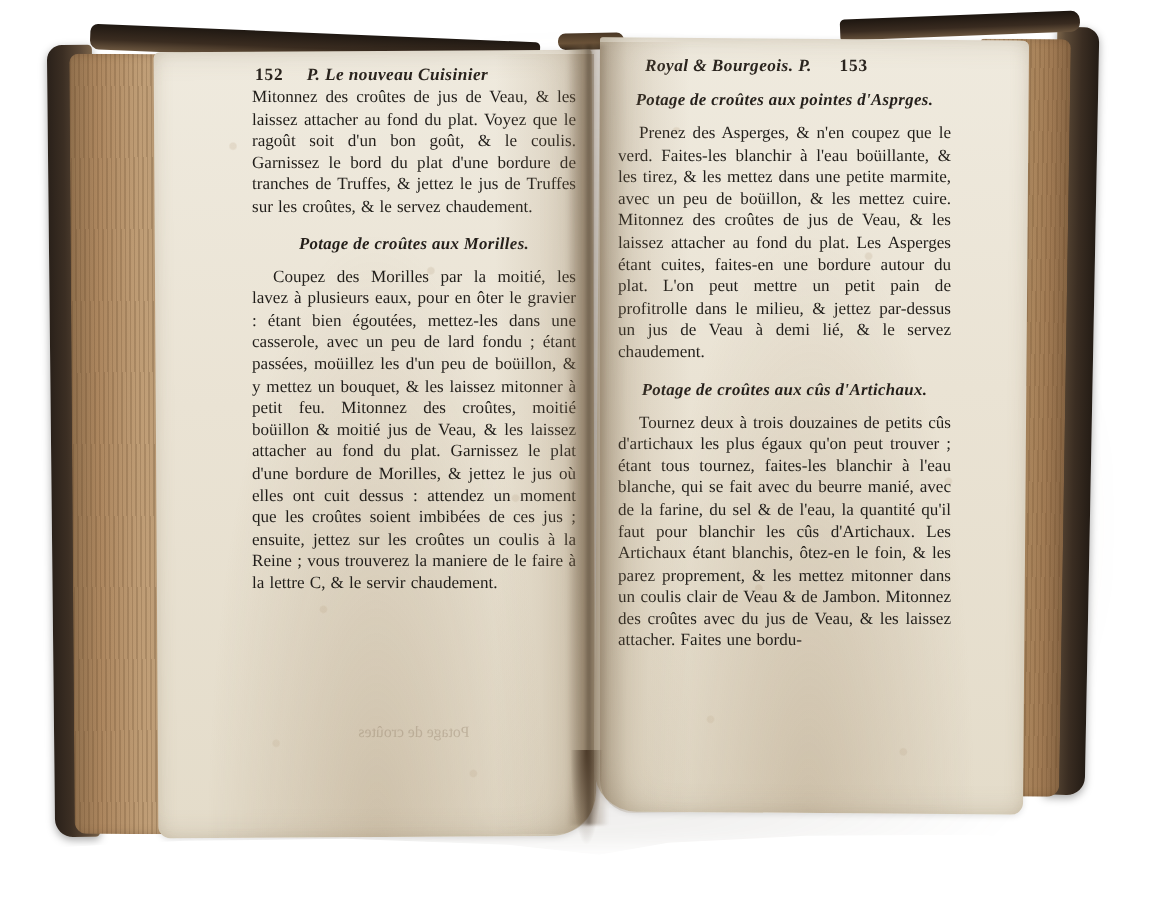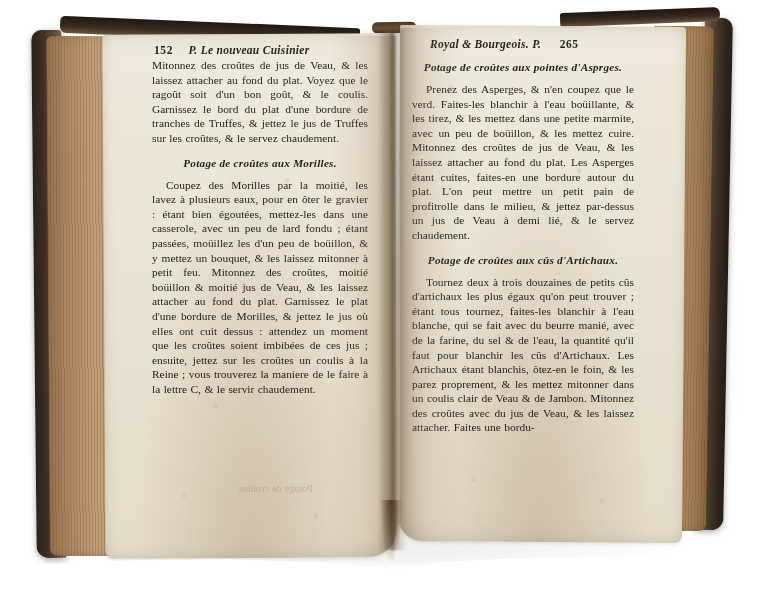--- a/index.html
+++ b/index.html
@@ -181,21 +181,21 @@
     height: 64px;
     background: radial-gradient(ellipse at 50% 0%, rgba(60,42,26,0.75) 0%, rgba(60,42,26,0) 70%);
   }
 
   
   .textcol {
     position: absolute;
     color: #23201c;
     -webkit-font-smoothing: antialiased;
   }
-  .textcol-left  { left: 152px; top: 44px; width: 216px; }
+  .textcol-left  { left: 168px; top: 44px; width: 216px; }
   .textcol-right { left: 412px; top: 38px; width: 222px; }
 
   .running-head {
     font-size: 11.5px;
     letter-spacing: 0.2px;
     white-space: nowrap;
     margin-bottom: 2px;
     color: #2a241e;
   }
   .rh-left  { padding-left: 2px; }
@@ -309,21 +309,21 @@
   </div>
 
   <div class="showthrough">Potage de croûtes</div>
 
   <div class="leaf leaf-right"></div>
 
   <div class="textcol textcol-right">
     <div class="running-head rh-right">
       <span class="rh-title">Royal &amp; Bourgeois. P.</span>
       &nbsp;&nbsp;&nbsp;&nbsp;
-      <span class="folio">265</span>
+      <span class="folio">153</span>
     </div>
 
     <div class="section-head">Potage de croûtes aux pointes d'Asprges.</div>
 
     <div class="body-text">
       <p class="indent">Prenez des Asperges, &amp; n'en coupez que le verd. Faites-les blanchir à l'eau boüillante, &amp; les tirez, &amp; les mettez dans une petite marmite, avec un peu de boüillon, &amp; les mettez cuire. Mitonnez des croûtes de jus de Veau, &amp; les laissez attacher au fond du plat. Les Asperges étant cuites, faites-en une bordure autour du plat. L'on peut mettre un petit pain de profitrolle dans le milieu, &amp; jettez par-dessus un jus de Veau à demi lié, &amp; le servez chaudement.</p>
     </div>
 
     <div class="section-head">Potage de croûtes aux cûs d'Artichaux.</div>
 

